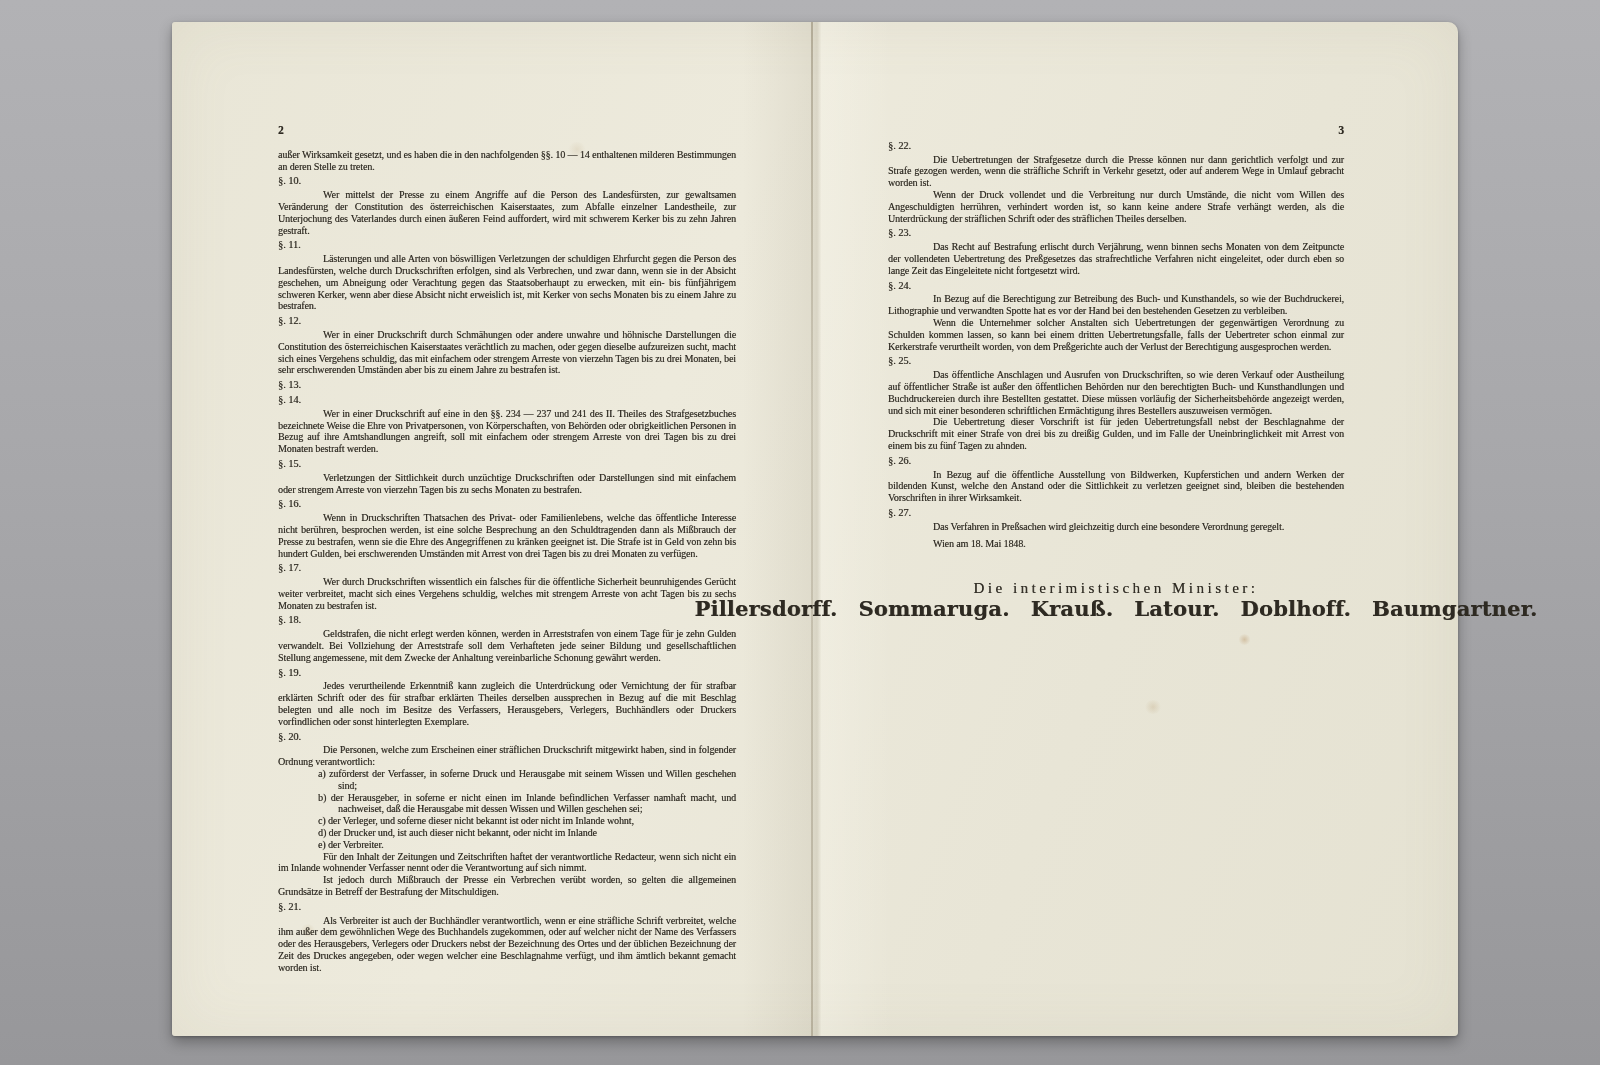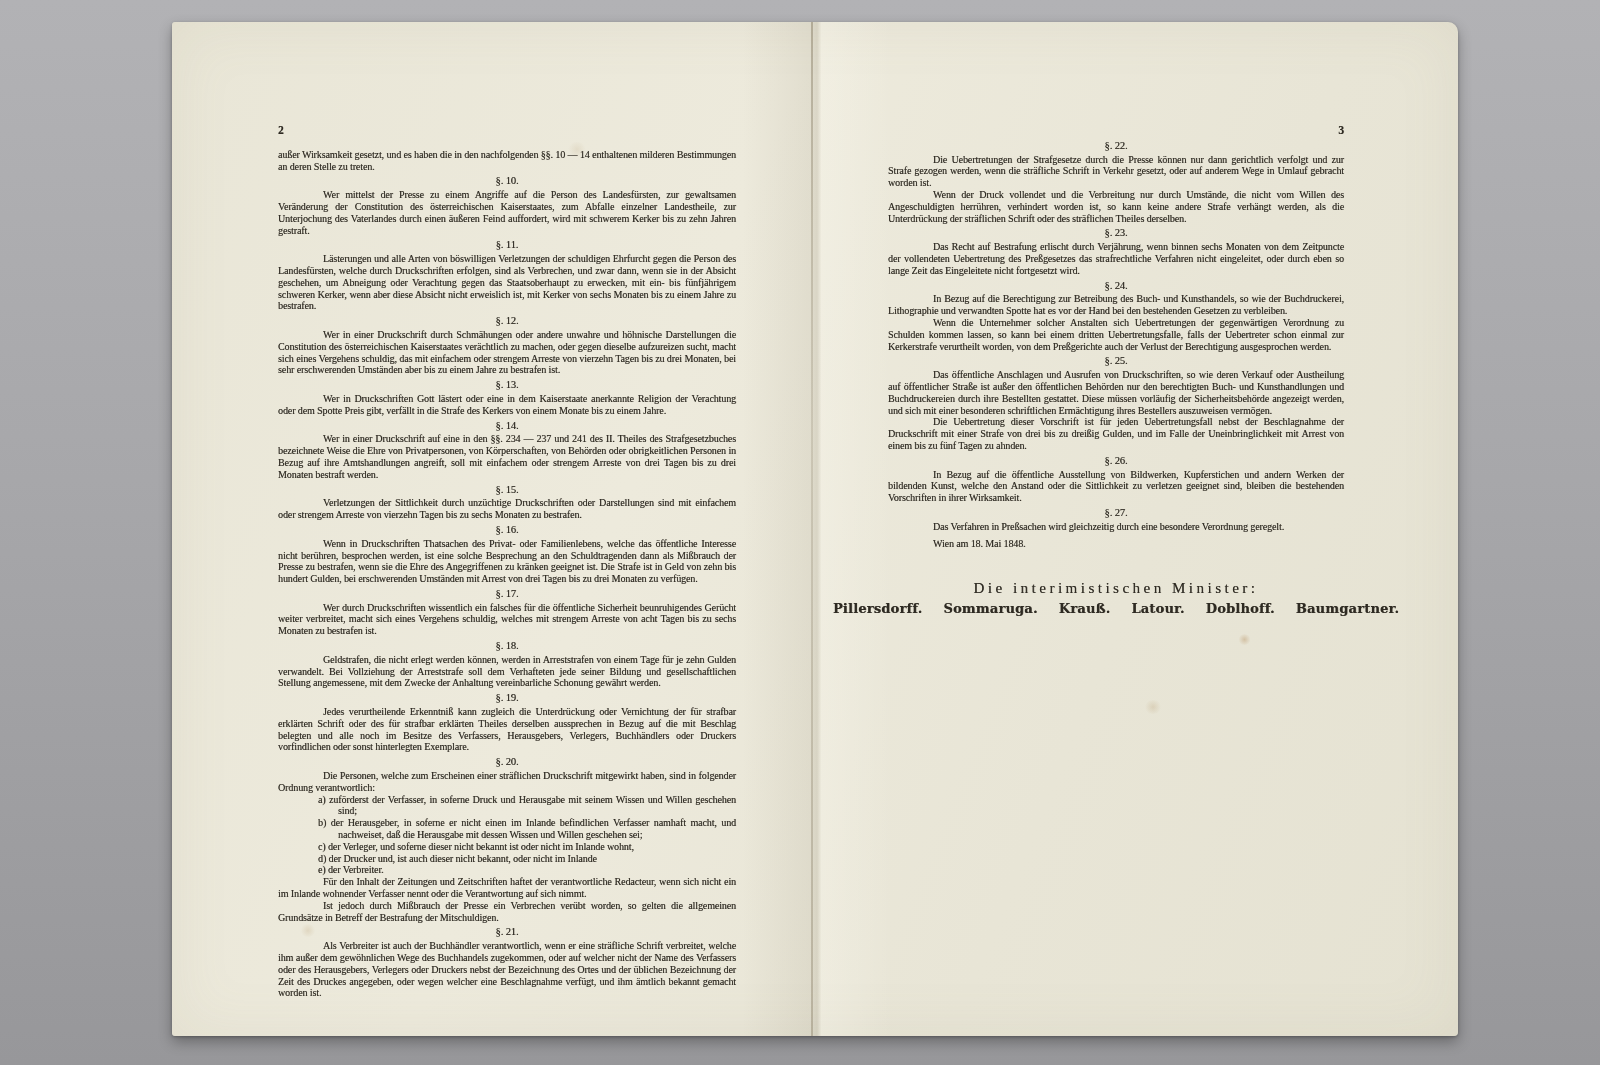--- a/index.html
+++ b/index.html
@@ -62,21 +62,20 @@
 
   .pagenum {
     font-weight: bold;
     font-size: 11.5px;
     margin-bottom: 12px;
     text-align: left;
   }
   .col-right .pagenum { text-align: right; margin-bottom: 2px; }
 
   .sec-heading {
-    text-align: center;
     font-size: 10.5px;
     margin: 3px 0 2px 0;
   }
   .para { margin: 0; text-indent: 45px; }
   .para.no-indent { text-indent: 0; }
   .list-item { margin: 0; padding-left: 60px; text-indent: -20px; }
 
   .dateline { margin-top: 5px; }
 
   .sig-title {
@@ -85,21 +84,21 @@
     font-size: 15px;
     letter-spacing: 3.5px;
     text-indent: 0;
   }
   .sig-names {
     margin-top: 8px;
     display: flex;
     justify-content: center;
     gap: 21px;
     font-weight: bold;
-    font-size: 13px;
+    font-size: 21px;
     letter-spacing: 0.2px;
     font-family: "DejaVu Serif", "Liberation Serif", serif;
     text-shadow: 0.4px 0 0 rgba(46,42,34,0.6);
   }
 </style>
 </head>
 <body>
 
 <div class="stage">
   <div class="paper">
@@ -114,21 +113,20 @@
       <div class="pagenum">2</div>
       <p class="para no-indent">außer Wirksamkeit gesetzt, und es haben die in den nachfolgenden §§. 10 — 14 enthaltenen milderen Bestimmungen an deren Stelle zu treten.</p>
       <div>
           <div class="sec-heading">§. 10.</div>
           <p class="para">Wer mittelst der Presse zu einem Angriffe auf die Person des Landesfürsten, zur gewaltsamen Veränderung der Constitution des österreichischen Kaiserstaates, zum Abfalle einzelner Landestheile, zur Unterjochung des Vaterlandes durch einen äußeren Feind auffordert, wird mit schwerem Kerker bis zu zehn Jahren gestraft.</p>
           <div class="sec-heading">§. 11.</div>
           <p class="para">Lästerungen und alle Arten von böswilligen Verletzungen der schuldigen Ehrfurcht gegen die Person des Landesfürsten, welche durch Druckschriften erfolgen, sind als Verbrechen, und zwar dann, wenn sie in der Absicht geschehen, um Abneigung oder Verachtung gegen das Staatsoberhaupt zu erwecken, mit ein- bis fünfjährigem schweren Kerker, wenn aber diese Absicht nicht erweislich ist, mit Kerker von sechs Monaten bis zu einem Jahre zu bestrafen.</p>
           <div class="sec-heading">§. 12.</div>
           <p class="para">Wer in einer Druckschrift durch Schmähungen oder andere unwahre und höhnische Darstellungen die Constitution des österreichischen Kaiserstaates verächtlich zu machen, oder gegen dieselbe aufzureizen sucht, macht sich eines Vergehens schuldig, das mit einfachem oder strengem Arreste von vierzehn Tagen bis zu drei Monaten, bei sehr erschwerenden Umständen aber bis zu einem Jahre zu bestrafen ist.</p>
           <div class="sec-heading">§. 13.</div>
-          <p class="para">Wer in Druckschriften Gott lästert oder eine in dem Kaiserstaate anerkannte Religion der Verachtung oder dem Spotte Preis gibt, verfällt in die Strafe des Kerkers von einem Monate bis zu einem Jahre.</p>
           <div class="sec-heading">§. 14.</div>
           <p class="para">Wer in einer Druckschrift auf eine in den §§. 234 — 237 und 241 des II. Theiles des Strafgesetzbuches bezeichnete Weise die Ehre von Privatpersonen, von Körperschaften, von Behörden oder obrigkeitlichen Personen in Bezug auf ihre Amtshandlungen angreift, soll mit einfachem oder strengem Arreste von drei Tagen bis zu drei Monaten bestraft werden.</p>
           <div class="sec-heading">§. 15.</div>
           <p class="para">Verletzungen der Sittlichkeit durch unzüchtige Druckschriften oder Darstellungen sind mit einfachem oder strengem Arreste von vierzehn Tagen bis zu sechs Monaten zu bestrafen.</p>
           <div class="sec-heading">§. 16.</div>
           <p class="para">Wenn in Druckschriften Thatsachen des Privat- oder Familienlebens, welche das öffentliche Interesse nicht berühren, besprochen werden, ist eine solche Besprechung an den Schuldtragenden dann als Mißbrauch der Presse zu bestrafen, wenn sie die Ehre des Angegriffenen zu kränken geeignet ist. Die Strafe ist in Geld von zehn bis hundert Gulden, bei erschwerenden Umständen mit Arrest von drei Tagen bis zu drei Monaten zu verfügen.</p>
           <div class="sec-heading">§. 17.</div>
           <p class="para">Wer durch Druckschriften wissentlich ein falsches für die öffentliche Sicherheit beunruhigendes Gerücht weiter verbreitet, macht sich eines Vergehens schuldig, welches mit strengem Arreste von acht Tagen bis zu sechs Monaten zu bestrafen ist.</p>
           <div class="sec-heading">§. 18.</div>
           <p class="para">Geldstrafen, die nicht erlegt werden können, werden in Arreststrafen von einem Tage für je zehn Gulden verwandelt. Bei Vollziehung der Arreststrafe soll dem Verhafteten jede seiner Bildung und gesellschaftlichen Stellung angemessene, mit dem Zwecke der Anhaltung vereinbarliche Schonung gewährt werden.</p>

